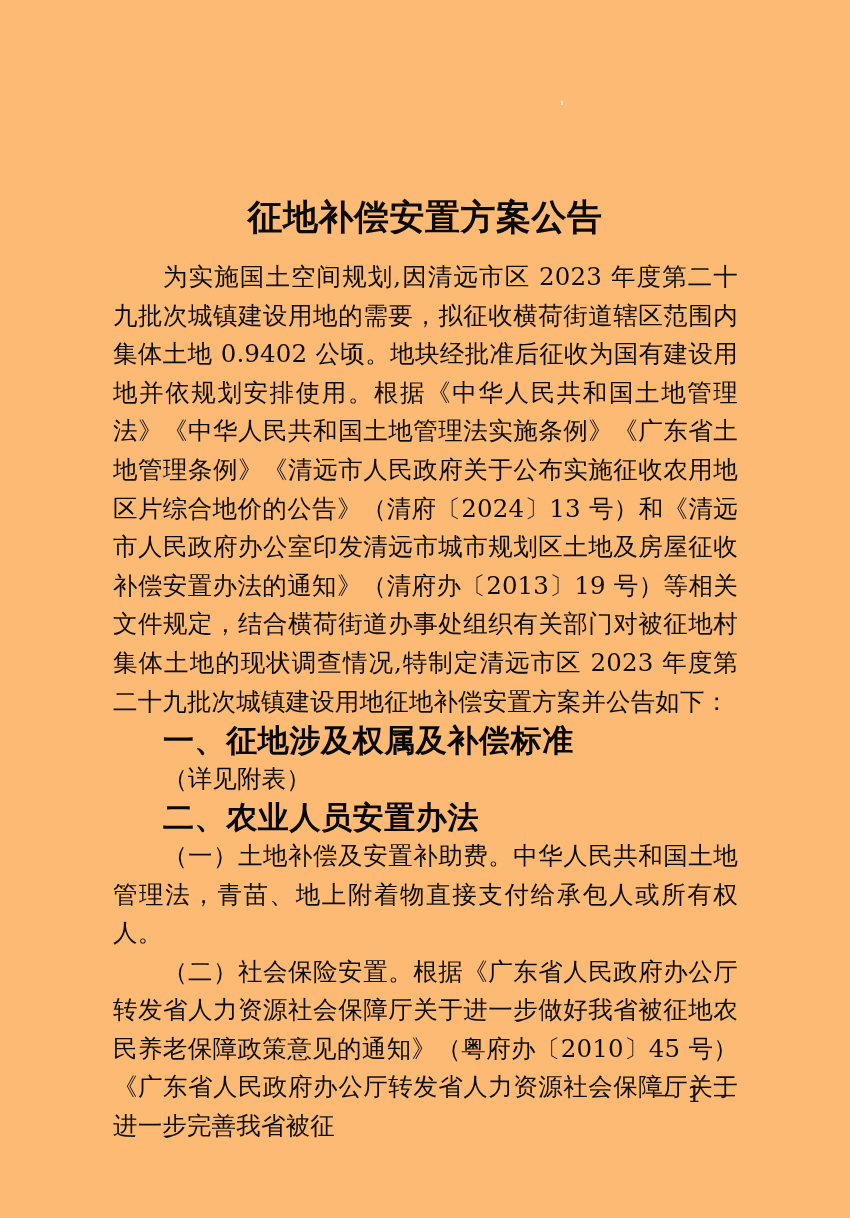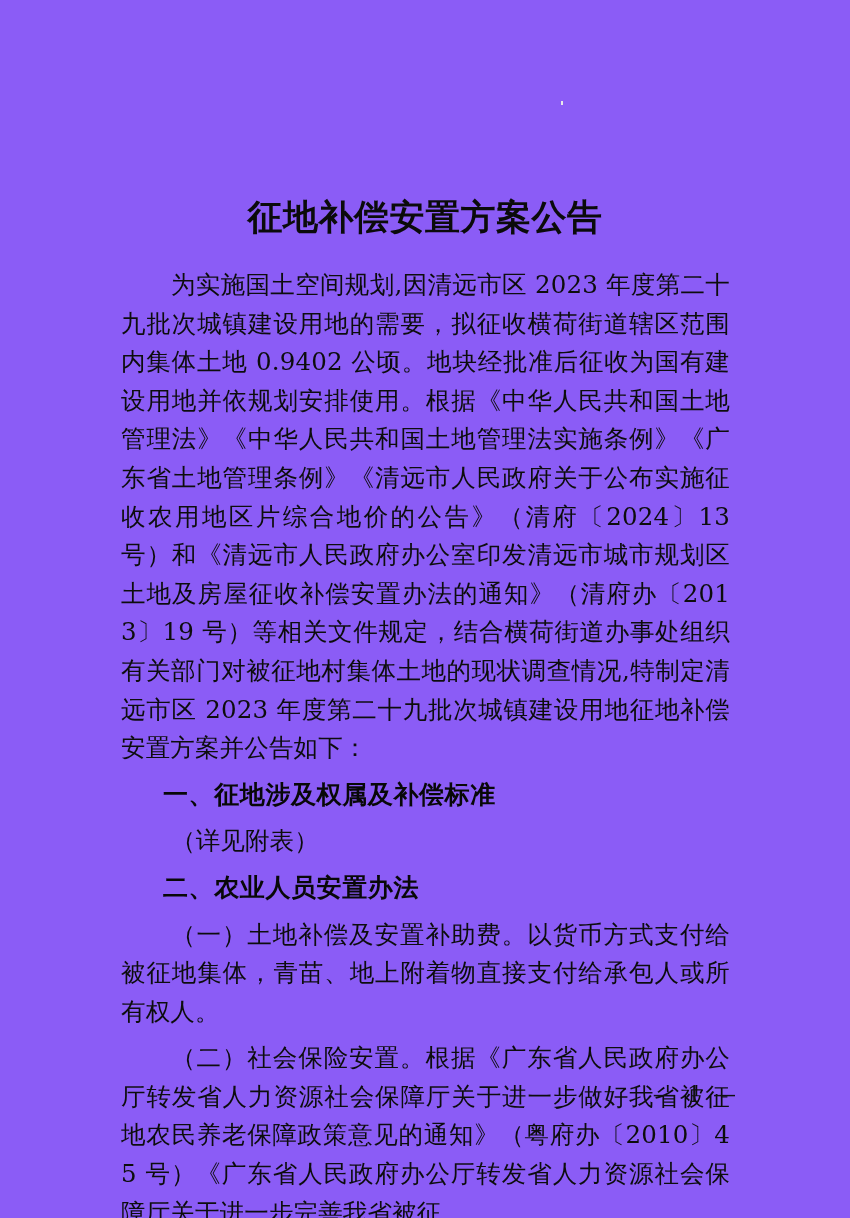--- a/index.html
+++ b/index.html
@@ -7,21 +7,21 @@
     margin: 0;
     padding: 0;
     background: #ffffff;
   }
 
   .page {
     position: relative;
     width: 850px;
     height: 1218px;
     margin: 0 auto;
-    background: #8b5cf6;
+    background: #fdba74;
     overflow: hidden;
     font-family: "DejaVu Serif", "Liberation Serif", serif;
     color: #000000;
     -webkit-font-smoothing: none;
   }
 
   
   .speck {
     position: absolute;
     left: 561px;
@@ -47,42 +47,42 @@
 
   .body-block {
     position: absolute;
     left: 113px;
     top: 258px;
     width: 625px;
   }
 
   
   .p {
-    margin: 8px;
+    margin: 0;
     font-family: "DejaVu Serif", "Liberation Serif", serif;
     font-size: 24.5px;
     line-height: 38.6px;
     text-align: justify;
     text-align-last: left;
     text-justify: inter-character;
     letter-spacing: 0.15px;
     color: #0d0d0d;
     word-break: break-all;
   }
 
   .p.indent {
     text-indent: 50px;
   }
 
   
   .h-sec {
     margin: 0;
     font-family: "DejaVu Sans", "Liberation Sans", sans-serif;
     font-weight: 700;
-    font-size: 25px;
+    font-size: 31px;
     line-height: 38.6px;
     text-indent: 50px;
     letter-spacing: 0.6px;
     color: #080808;
     text-align: left;
   }
 
   
   .p.short {
     text-align: right;
@@ -113,21 +113,21 @@
   <div class="body-block">
 
     <p class="p indent">为实施国土空间规划,因清远市区 2023 年度第二十九批次城镇建设用地的需要，拟征收横荷街道辖区范围内集体土地 0.9402 公顷。地块经批准后征收为国有建设用地并依规划安排使用。根据《中华人民共和国土地管理法》《中华人民共和国土地管理法实施条例》《广东省土地管理条例》《清远市人民政府关于公布实施征收农用地区片综合地价的公告》（清府〔2024〕13 号）和《清远市人民政府办公室印发清远市城市规划区土地及房屋征收补偿安置办法的通知》（清府办〔2013〕19 号）等相关文件规定，结合横荷街道办事处组织有关部门对被征地村集体土地的现状调查情况,特制定清远市区 2023 年度第二十九批次城镇建设用地征地补偿安置方案并公告如下：</p>
 
     <p class="h-sec">一、征地涉及权属及补偿标准</p>
 
     <p class="p indent short">（详见附表）</p>
 
     <p class="h-sec">二、农业人员安置办法</p>
 
-    <p class="p indent">（一）土地补偿及安置补助费。以货币方式支付给被征地集体，青苗、地上附着物直接支付给承包人或所有权人。</p>
+    <p class="p indent">（一）土地补偿及安置补助费。中华人民共和国土地管理法，青苗、地上附着物直接支付给承包人或所有权人。</p>
 
     <p class="p indent">（二）社会保险安置。根据《广东省人民政府办公厅转发省人力资源社会保障厅关于进一步做好我省被征地农民养老保障政策意见的通知》（粤府办〔2010〕45 号）《广东省人民政府办公厅转发省人力资源社会保障厅关于进一步完善我省被征</p>
 
   </div>
 
   <div class="page-footer">— 1 —</div>
 
 </div>
 
 </body></html>

